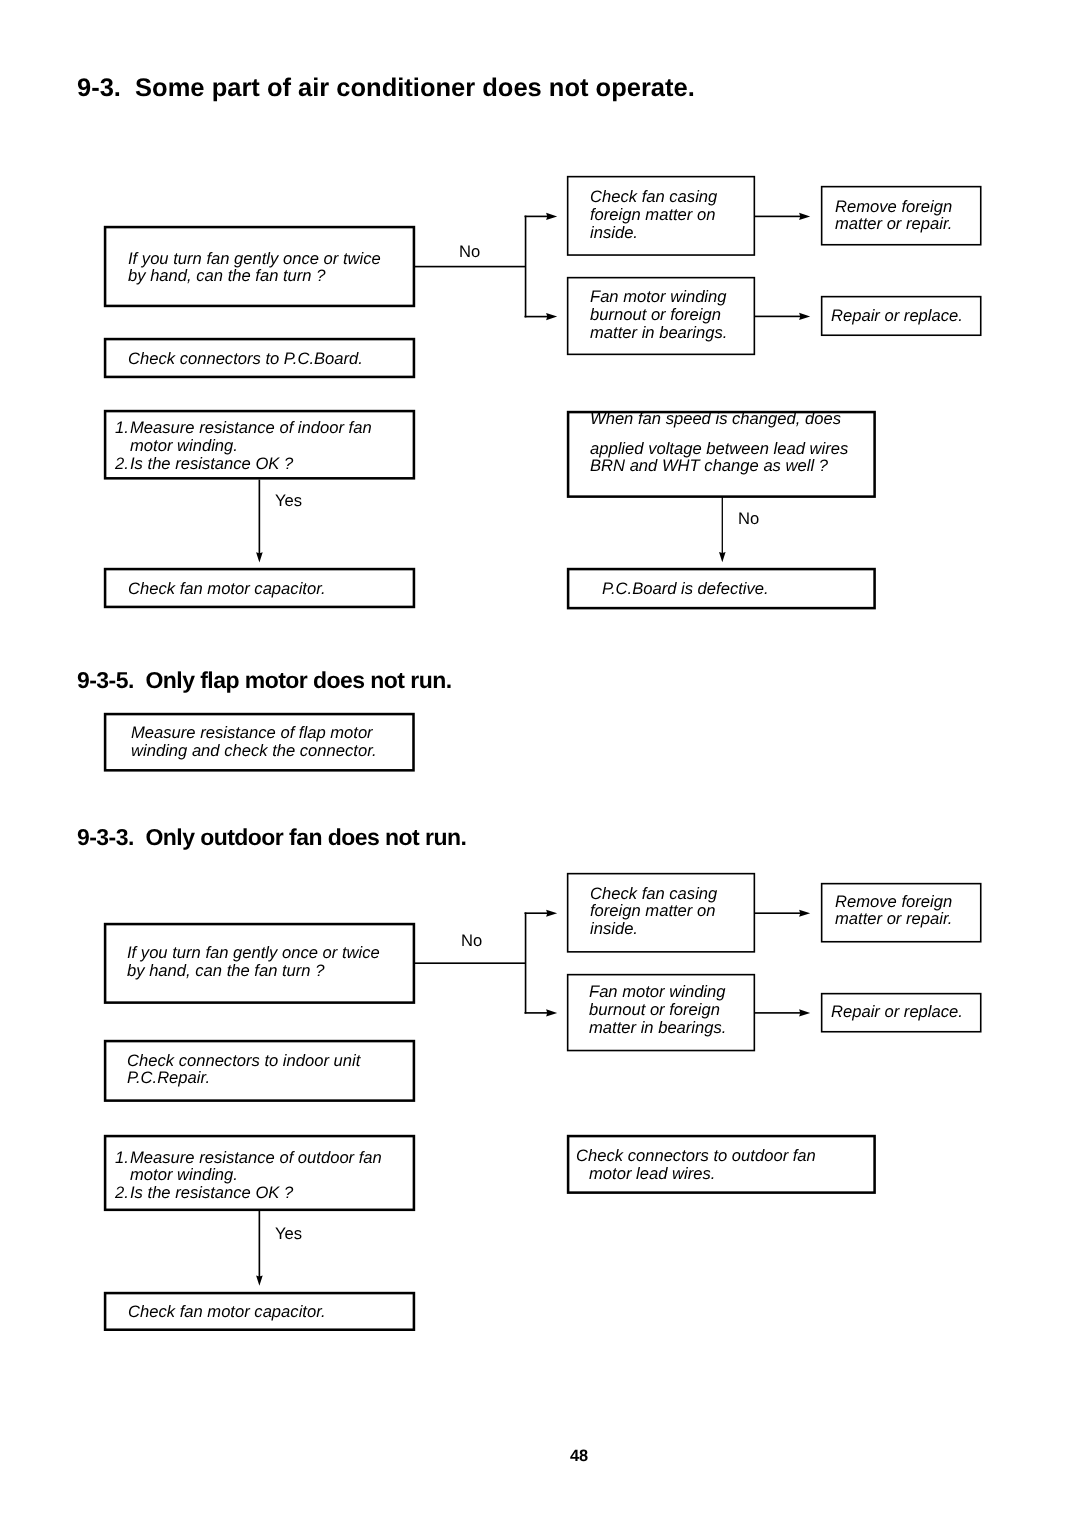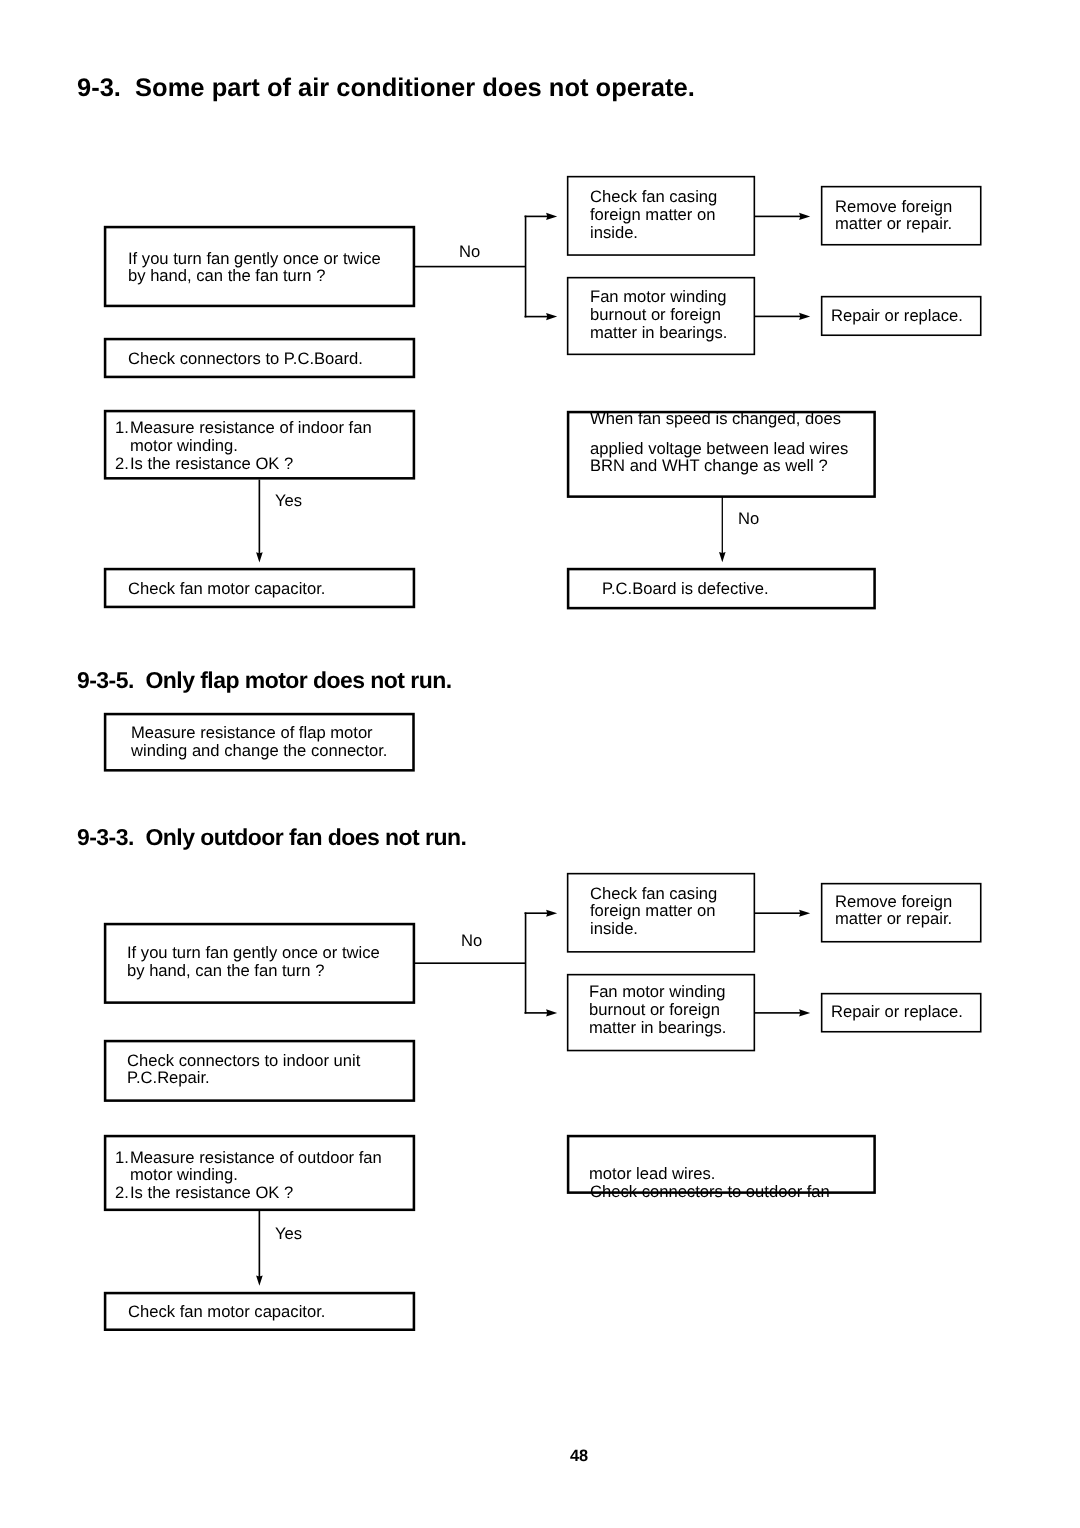--- a/index.html
+++ b/index.html
@@ -11,21 +11,21 @@
 
   .title{position:absolute;margin:0;font-weight:bold;white-space:pre;
          line-height:1;font-size:25.5px;will-change:transform;}
   .sub{position:absolute;margin:0;font-weight:bold;white-space:pre;
        line-height:1;font-size:23px;letter-spacing:-0.55px;will-change:transform;}
 
   .fbox{position:absolute;background:transparent;}
   .fbox svg{display:block;overflow:visible;}
 
   .ftext{position:absolute;white-space:pre;line-height:17.7px;font-size:16.6px;
-         will-change:transform;}
+         will-change:transform;font-style:italic;}
   .flabel{position:absolute;white-space:pre;line-height:1;font-size:16.6px;
           will-change:transform;}
 
   .pageno{position:absolute;font-weight:bold;white-space:pre;line-height:1;font-size:16.4px;
           will-change:transform;}
 
   svg.conn{position:absolute;left:0;top:0;width:1080px;height:1528px;
            overflow:visible;pointer-events:none;}
 </style>
 </head>
@@ -123,21 +123,21 @@
   <div class="flabel" style="left:738.0px;top:511.3px;">No</div>
 
   <div class="sub" style="left:77.0px;top:668.9px;">9-3-5.  Only flap motor does not run.</div>
 
   <div class="fbox thick" style="left:101.4px;top:710.3px;width:316.6px;height:64.4px;">
       <svg width="316.6" height="64.4" viewBox="0 0 316.6 64.4">
         <rect x="4.08" y="4.08" width="308.45" height="56.25" fill="none" stroke="#000000" stroke-width="2.55"></rect>
       </svg>
     </div>
   <div class="ftext" style="left:131.0px;top:724.3px;">Measure resistance of flap motor</div>
-  <div class="ftext" style="left:131.0px;top:742.1px;">winding and change the connector.</div>
+  <div class="ftext" style="left:131.0px;top:742.1px;">winding and check the connector.</div>
 
   <div class="sub" style="left:77.0px;top:826.4px;">9-3-3.  Only outdoor fan does not run.</div>
 
   <div class="fbox thick" style="left:101.0px;top:919.8px;width:317.0px;height:86.7px;">
       <svg width="317.0" height="86.7" viewBox="0 0 317.0 86.7">
         <rect x="4.08" y="4.08" width="308.85" height="78.55" fill="none" stroke="#000000" stroke-width="2.55"></rect>
       </svg>
     </div>
   <div class="ftext" style="left:127.3px;top:944.3px;">If you turn fan gently once or twice</div>
   <div class="ftext" style="left:127.3px;top:962.2px;">by hand, can the fan turn ?</div>
@@ -199,21 +199,21 @@
         <rect x="4.08" y="4.08" width="308.85" height="36.65" fill="none" stroke="#000000" stroke-width="2.55"></rect>
       </svg>
     </div>
   <div class="ftext" style="left:127.7px;top:1303.2px;">Check fan motor capacitor.</div>
 
   <div class="fbox thick" style="left:563.6px;top:1132.1px;width:314.7px;height:64.7px;">
       <svg width="314.7" height="64.7" viewBox="0 0 314.7 64.7">
         <rect x="4.08" y="4.08" width="306.55" height="56.55" fill="none" stroke="#000000" stroke-width="2.55"></rect>
       </svg>
     </div>
-  <div class="ftext" style="left:590px;top:1147.1px;margin-top:36px;">Check connectors to outdoor fan</div>
+  <div class="ftext" style="left:576px;top:1147.1px;">Check connectors to outdoor fan</div>
   <div class="ftext" style="left:588.8px;top:1164.5px;">motor lead wires.</div>
 
   <div class="flabel" style="left:460.7px;top:932.8px;">No</div>
   <div class="flabel" style="left:275.1px;top:1225.6px;">Yes</div>
 
   <svg class="conn" viewBox="0 0 1080 1528" width="1080" height="1528">
     <g fill="#000000">
 
       <rect x="414" y="265.78" width="111.4" height="1.63"></rect>
       <rect x="524.75" y="215.6" width="1.63" height="101.8"></rect>

